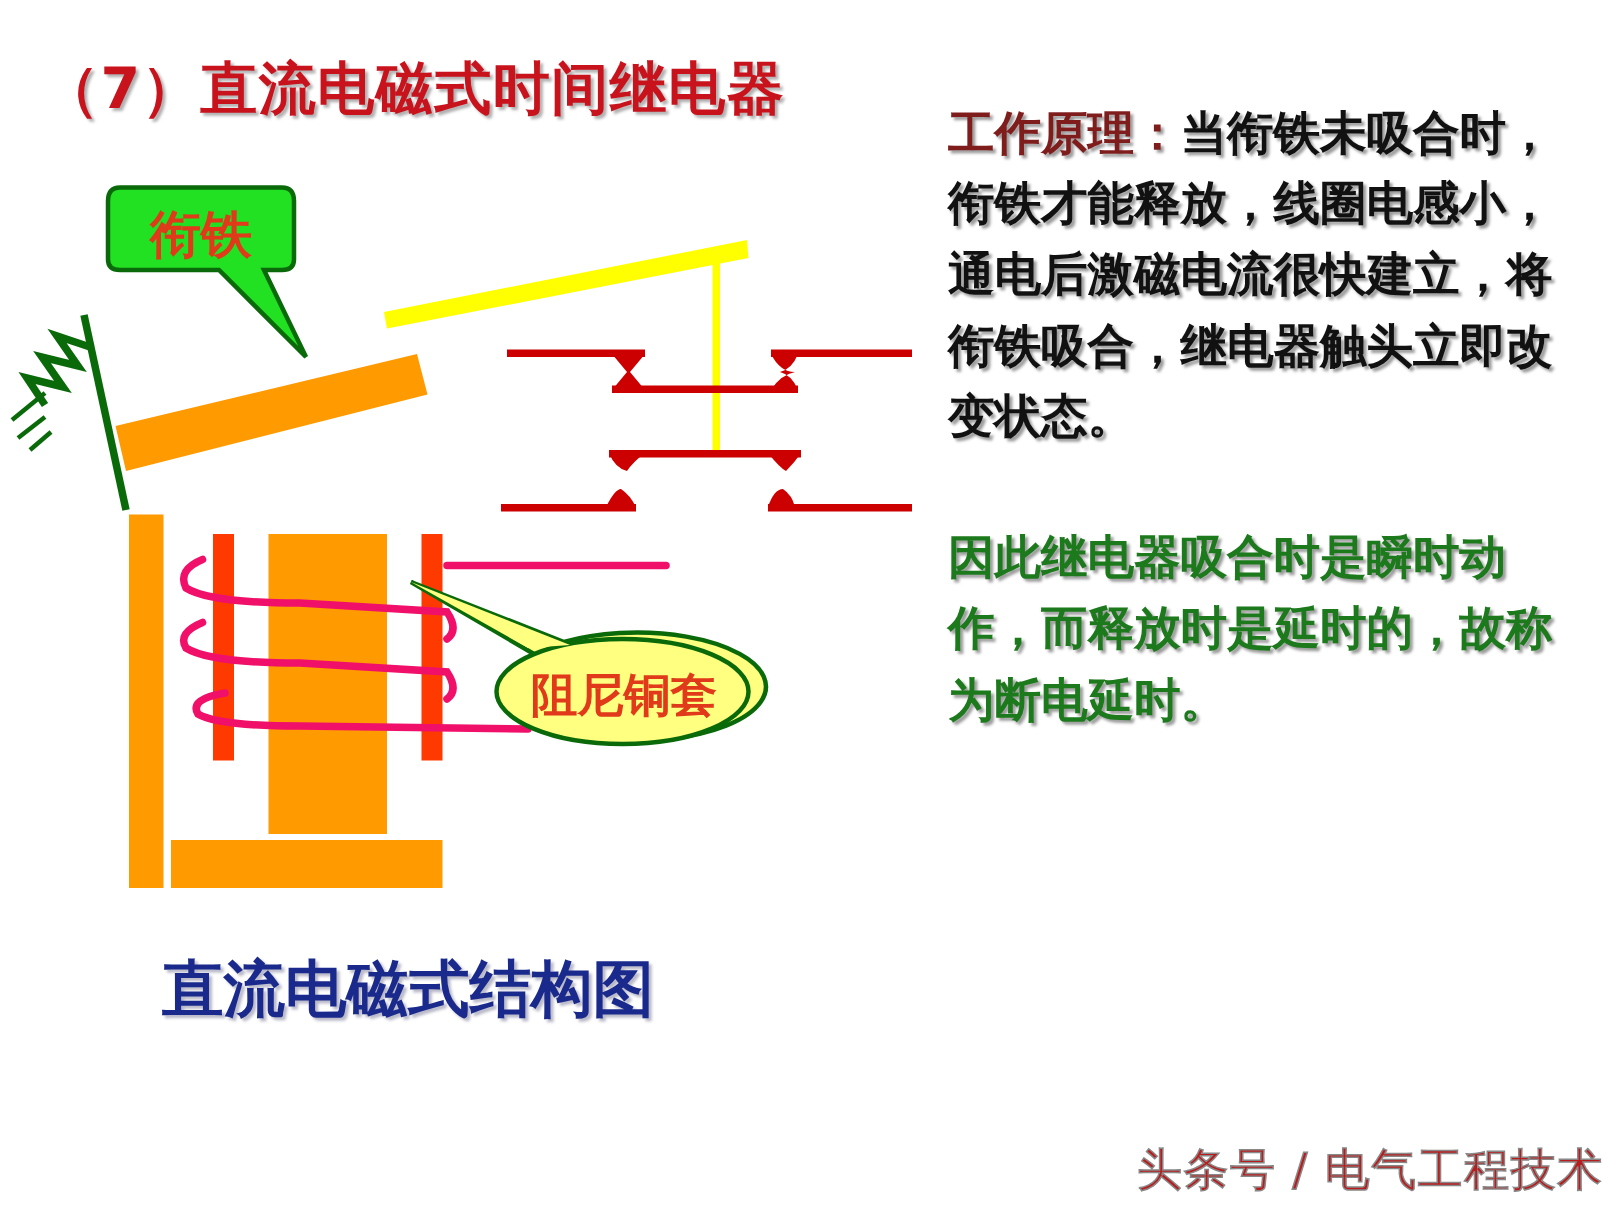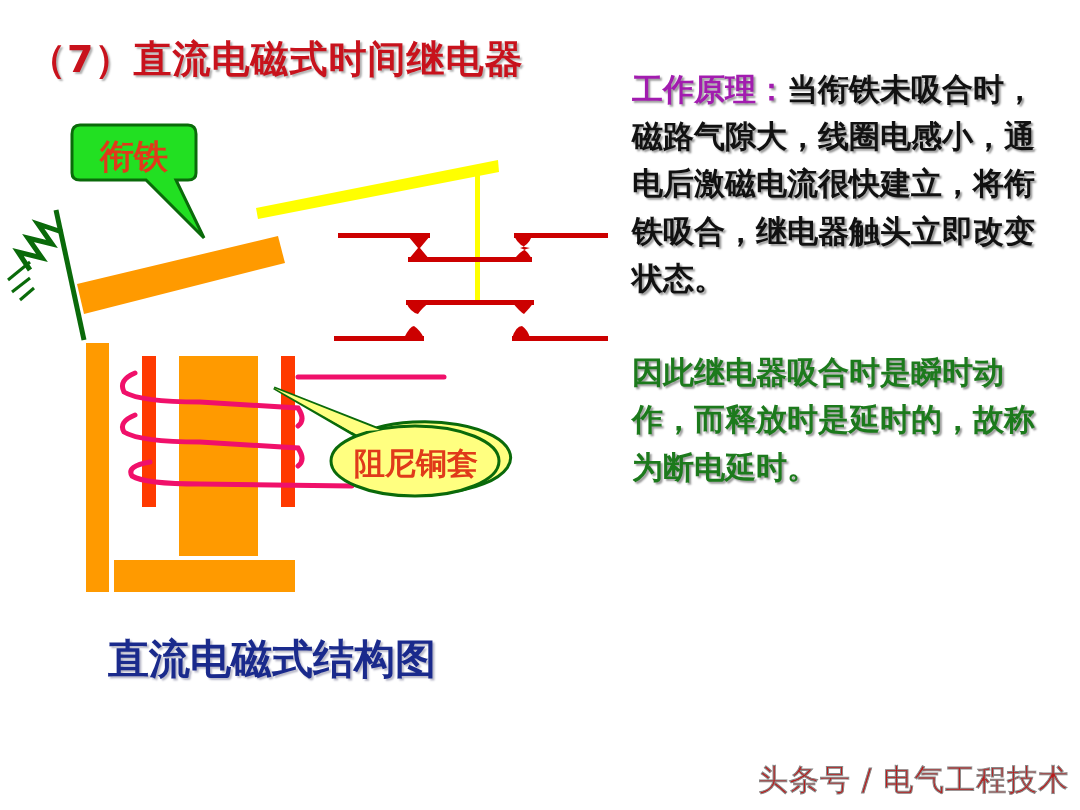--- a/index.html
+++ b/index.html
@@ -4,21 +4,21 @@
 <style>
   html, body { margin:0; padding:0; background:#ffffff; }
   body { width:1080px; height:810px; position:relative; overflow:hidden;
          font-family:"DejaVu Sans", sans-serif; }
   .title { position:absolute; left:28px; top:34px; font-size:38px; font-weight:bold;
            color:#c8121c; letter-spacing:1px; text-shadow:2px 2px 2px #b0b0b0; white-space:nowrap; }
   .caption { position:absolute; left:108px; top:632px; font-size:41px; font-weight:bold;
              color:#1a2a8c; text-shadow:2px 2px 2px #b8b8c8; white-space:nowrap; }
   .explain { position:absolute; left:632px; top:66px; width:420px; font-size:31px;
              font-weight:bold; line-height:47.2px; color:#111; text-shadow:2px 2px 2px #9a9a9a; }
-  .explain .lbl { color:#a21caf; }
+  .explain .lbl { color:#7f1d1d; }
   .explain .concl { color:#1c7a1c; }
   .watermark { position:absolute; left:758px; top:760px; font-size:30px; color:#b91c1c;
                -webkit-text-stroke:1px #888; letter-spacing:1px; white-space:nowrap; }
   svg.diagram { position:absolute; left:0; top:0; }
   .callout-text { font-family:"DejaVu Sans", sans-serif; font-weight:bold; }
 </style>
 </head>
 <body>
 
 <div class="title">（7）直流电磁式时间继电器</div>
@@ -78,18 +78,18 @@
     <path d="M274,388 L376,428 A86,36 0 1 1 356,436 Z" fill="#ffff80" stroke="#0a6a0a" stroke-width="3"></path>
     <ellipse cx="415" cy="461" rx="84" ry="35" fill="#ffff80" stroke="#0a6a0a" stroke-width="3"></ellipse>
     <path d="M274,388 L352,432 L380,430 Z" fill="#ffff80"></path>
     <text x="416" y="474" text-anchor="middle" font-size="31" fill="#e03a1a" class="callout-text">阻尼铜套</text>
   </g>
 </svg>
 
 <div class="caption">直流电磁式结构图</div>
 
 <div class="explain">
-  <span class="lbl">工作原理：</span><span>当衔铁未吸合时，磁路气隙大，线圈电感小，通电后激磁电流很快建立，将衔铁吸合，继电器触头立即改变状态。</span><br>
+  <span class="lbl">工作原理：</span><span>当衔铁未吸合时，衔铁才能释放，线圈电感小，通电后激磁电流很快建立，将衔铁吸合，继电器触头立即改变状态。</span><br>
   <br>
   <span class="concl">因此继电器吸合时是瞬时动作，而释放时是延时的，故称为断电延时。</span>
 </div>
 
 <div class="watermark">头条号 / 电气工程技术</div>
 
 </body></html>

